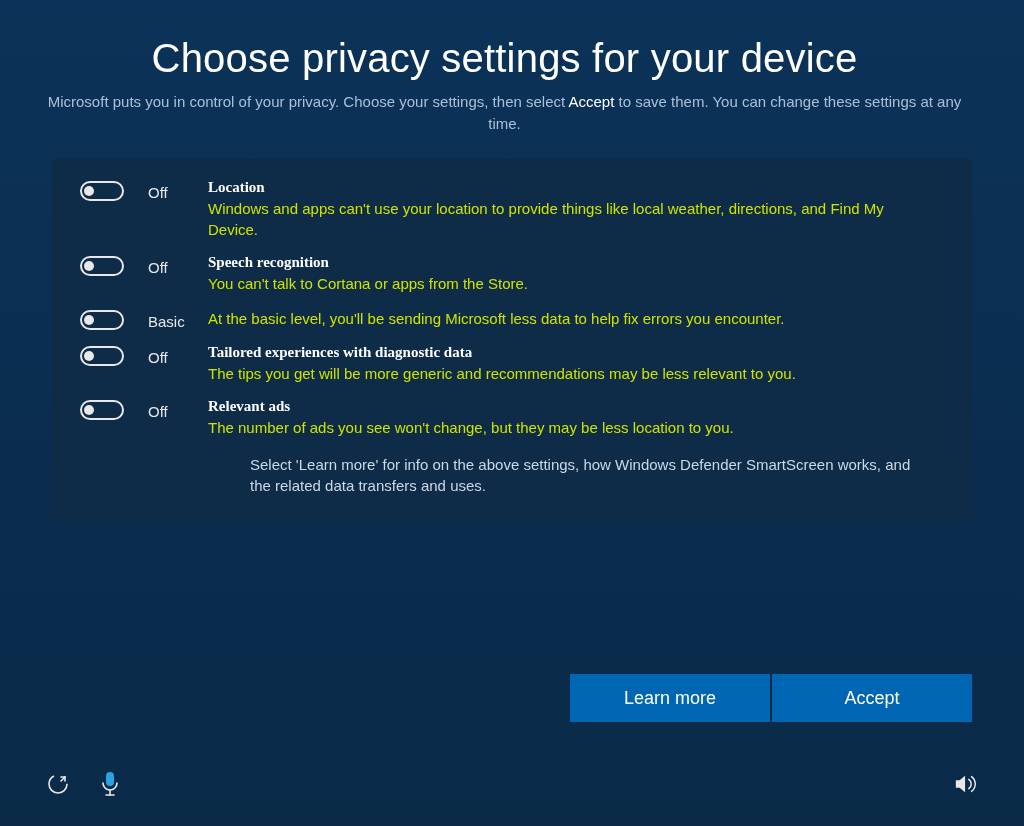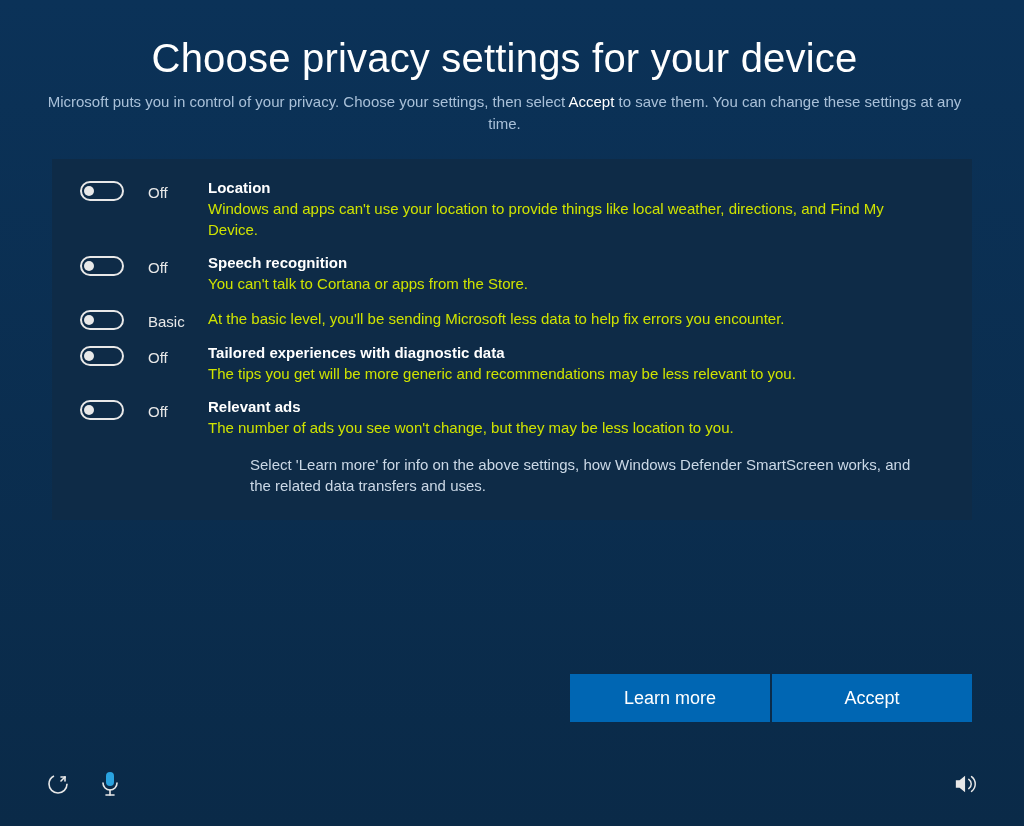--- a/index.html
+++ b/index.html
@@ -78,20 +78,21 @@
     color: #e8e8e8;
   }
   .setting-body {
     flex: 1;
   }
   .setting-title {
     font-size: 15px;
     font-weight: 600;
     color: #ffffff;
     margin-bottom: 2px;
+    font-family: Liberation Serif, serif;
   }
   .setting-desc {
     font-size: 15px;
     color: #cfe300;
     line-height: 1.4;
   }
   .footer-note {
     display: flex;
     margin-top: 16px;
     gap: 42px;

